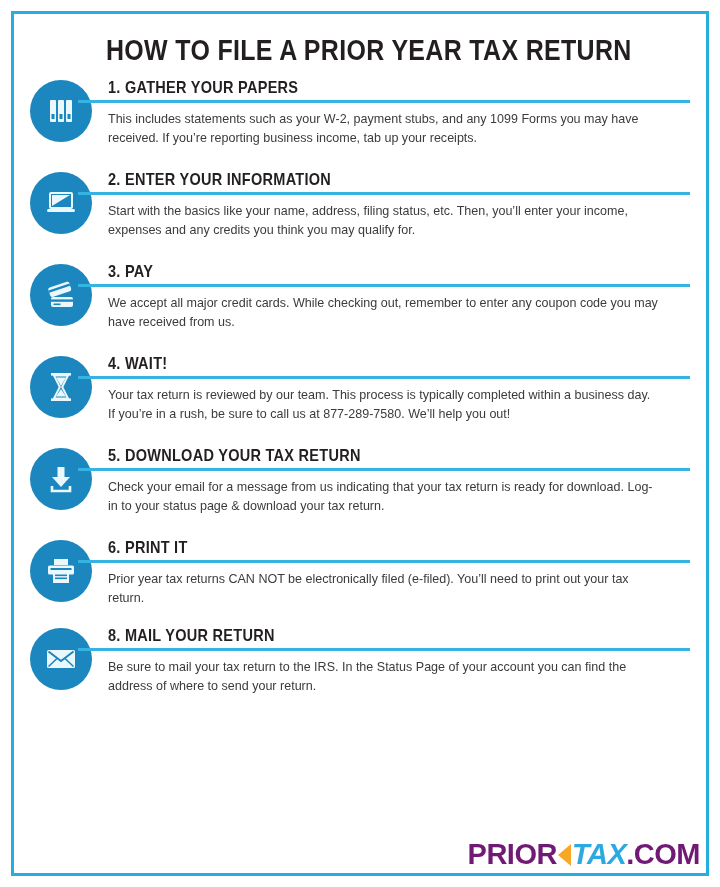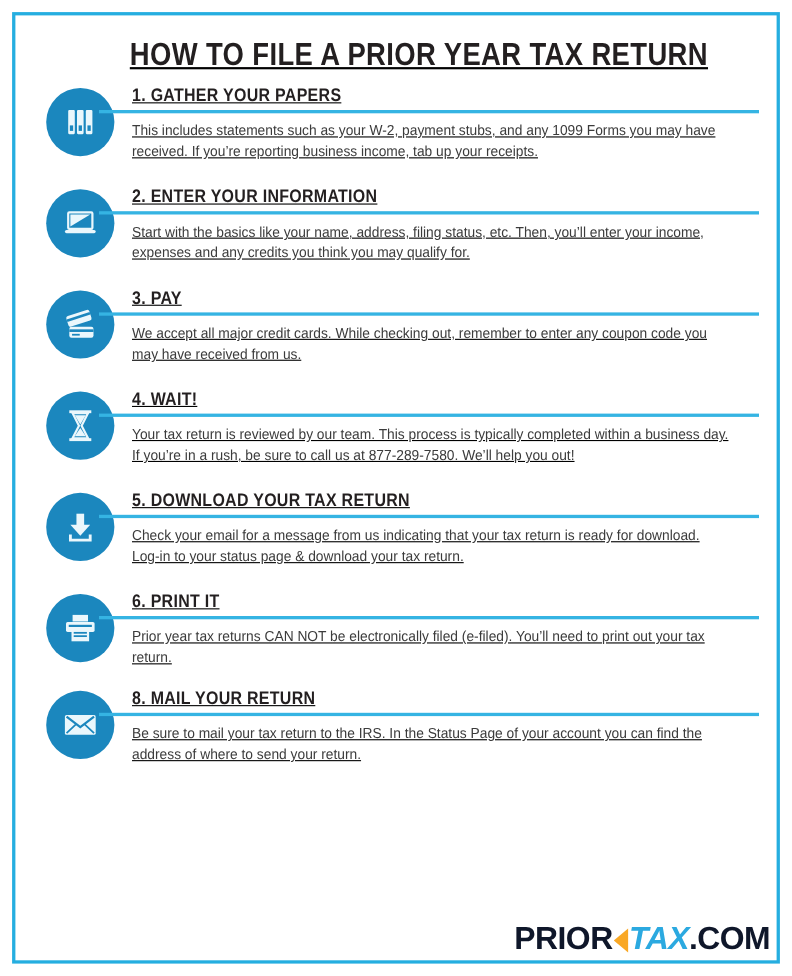--- a/index.html
+++ b/index.html
@@ -34,22 +34,21 @@
     pointer-events: none;
   }
 
   .content {
     position: absolute;
     left: 14px;
     top: 14px;
     right: 14px;
     bottom: 14px;
     box-sizing: border-box;
-    padding: 12px 14px 0 14px;
-    text-decoration: underline;
+    padding: 12px 14px 0 2px;
   }
 
   .title {
     margin: 8px 0 6px 90px;
     font-family: "Liberation Sans Narrow", "Liberation Sans", sans-serif;
     font-size: 29px;
     font-weight: bold;
     letter-spacing: 0.4px;
     color: #231f20;
     transform: scaleX(0.86);
@@ -123,23 +122,23 @@
     align-items: center;
   }
   .logo {
     font-family: "Liberation Sans Narrow", "Liberation Sans", sans-serif;
     font-size: 29px;
     font-weight: bold;
     letter-spacing: -0.5px;
     display: flex;
     align-items: center;
   }
-  .logo-prior { color: #0f172a; }
+  .logo-prior { color: #701a75; }
   .logo-tax { color: #2BA9E0; font-style: italic; }
-  .logo-com { color: #0f172a; }
+  .logo-com { color: #701a75; }
   .logo-tri {
     width: 0; height: 0;
     border-top: 11px solid transparent;
     border-bottom: 11px solid transparent;
     border-right: 13px solid #F9A825;
     margin: 0 1px;
   }
 </style>
 </head>
 <body>

